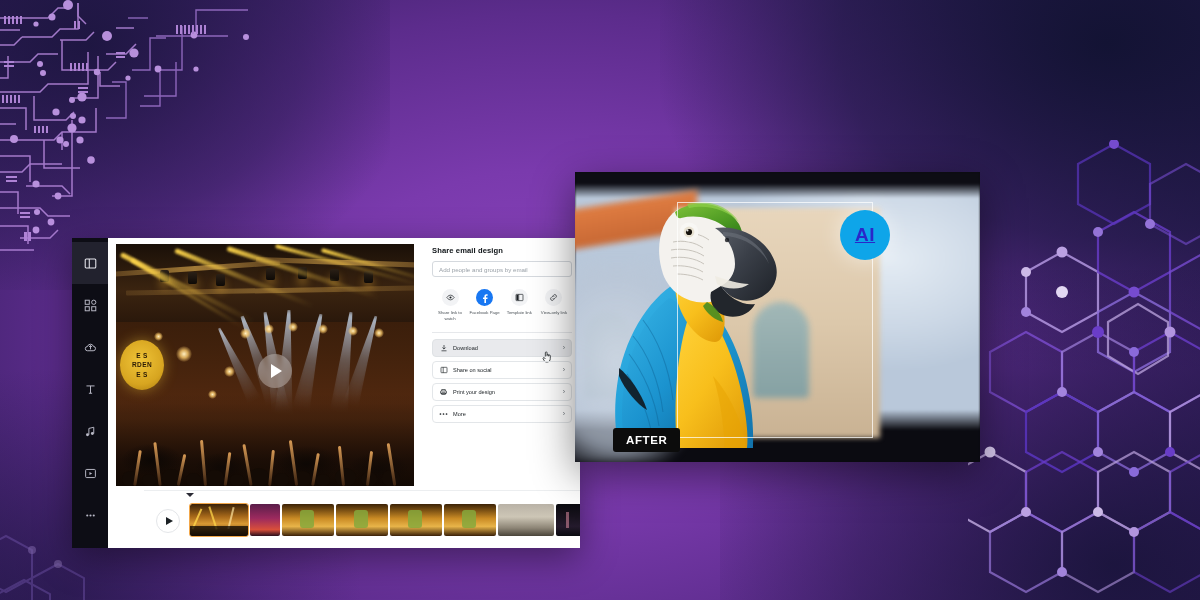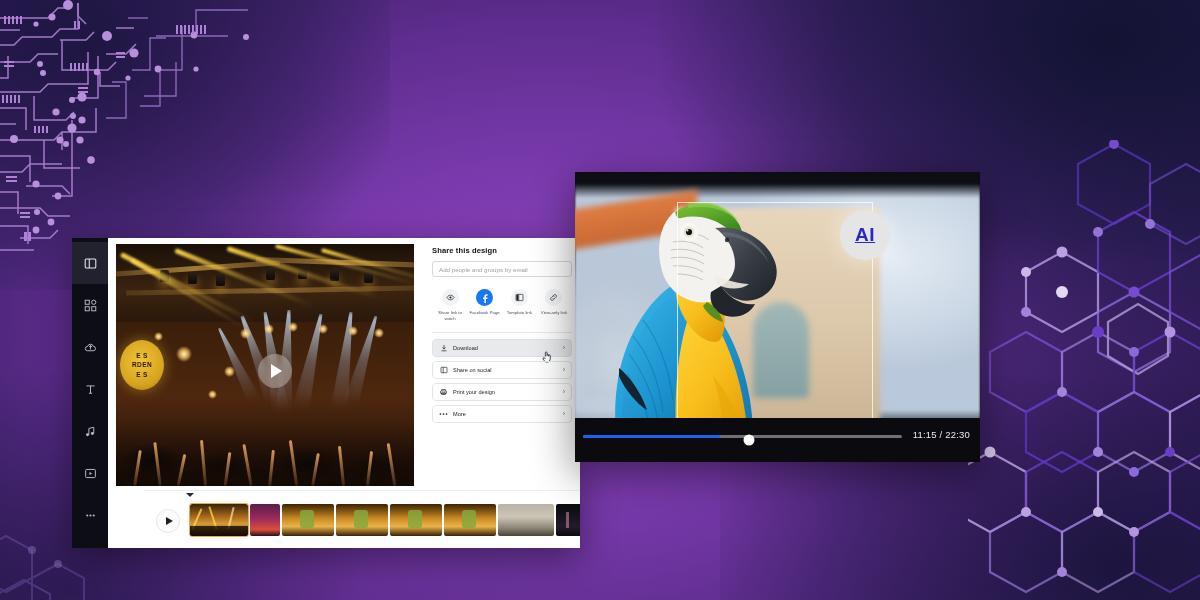--- a/index.html
+++ b/index.html
@@ -223,21 +223,21 @@
     position:absolute; left:102px; top:30px; width:196px; height:236px;
     border:1.2px solid rgba(255,255,255,.72);
   }
   .after-badge {
     position:absolute; left:38px; top:268px; transform:translateY(-50%);
     background:#0c0c0c; color:#fff; font-size:11.5px; font-weight:700;
     letter-spacing:.6px; padding:6px 13px; border-radius:3px;
   }
   .ai-badge {
     position:absolute; left:265px; top:38px; width:50px; height:50px; border-radius:50%;
-    background:#e5e5e5; display:flex; align-items:center; justify-content:center;
+    background:#0ea5e9; display:flex; align-items:center; justify-content:center;
     color:#2a27c9; font-size:19px; font-weight:700; letter-spacing:.6px;
     box-shadow:0 0 22px rgba(255,255,255,.55);
     text-decoration:underline;
   }
   .ai-ctrl { position:absolute; left:0; right:0; bottom:0; height:44px; background:#0a0a0f; }
   .ai-bar { position:absolute; left:8px; right:78px; top:17px; height:2.5px; background:#6f6f78; border-radius:2px; }
   .ai-bar-fill { position:absolute; left:0; top:0; bottom:0; width:43%; background:#1b63e8; border-radius:2px; }
   .ai-knob {
     position:absolute; left:43%; top:50%; transform:translate(-50%,-50%);
     width:11px; height:11px; border-radius:50%; background:#fff;
@@ -560,21 +560,21 @@
             <span class="arm" style="left:274px;height:43px; transform:rotate(-9deg);"></span>
           </div>
 
           <div class="play-btn">
             <span class="tri"></span>
           </div>
         </div>
       </div>
 
       <div class="share-panel">
-        <div class="sp-title">Share this design</div>
+        <div class="sp-title">Share email design</div>
 
         <div class="sp-input">
           <span>Add people and groups by email</span>
         </div>
 
         <div class="sp-icons">
           <div class="sp-ic">
             <span class="circ">
               <svg width="9" height="9" viewBox="0 0 16 16" fill="none" stroke="#1b2024" stroke-width="1.2">
                 <path d="M1.5 8S4 3.8 8 3.8 14.5 8 14.5 8 12 12.2 8 12.2 1.5 8 1.5 8z"></path>
@@ -791,22 +791,15 @@
 
           <path d="M104 112 C112 116 118 124 120 132 C112 130 104 124 100 116 Z" fill="#3d8a22" opacity=".85"></path>
         </svg>
       </div>
 
       <div class="sel-frame"></div>
       <div class="after-badge">AFTER</div>
       <div class="ai-badge">AI</div>
     </div>
 
-    <div class="ai-ctrl">
-      <div class="ai-bar">
-        <div class="ai-bar-fill"></div>
-      </div>
-      <div class="ai-knob"></div>
-      <div class="ai-time">11:15 / 22:30</div>
-    </div>
   </div>
 
 </div>
 
 </body></html>

